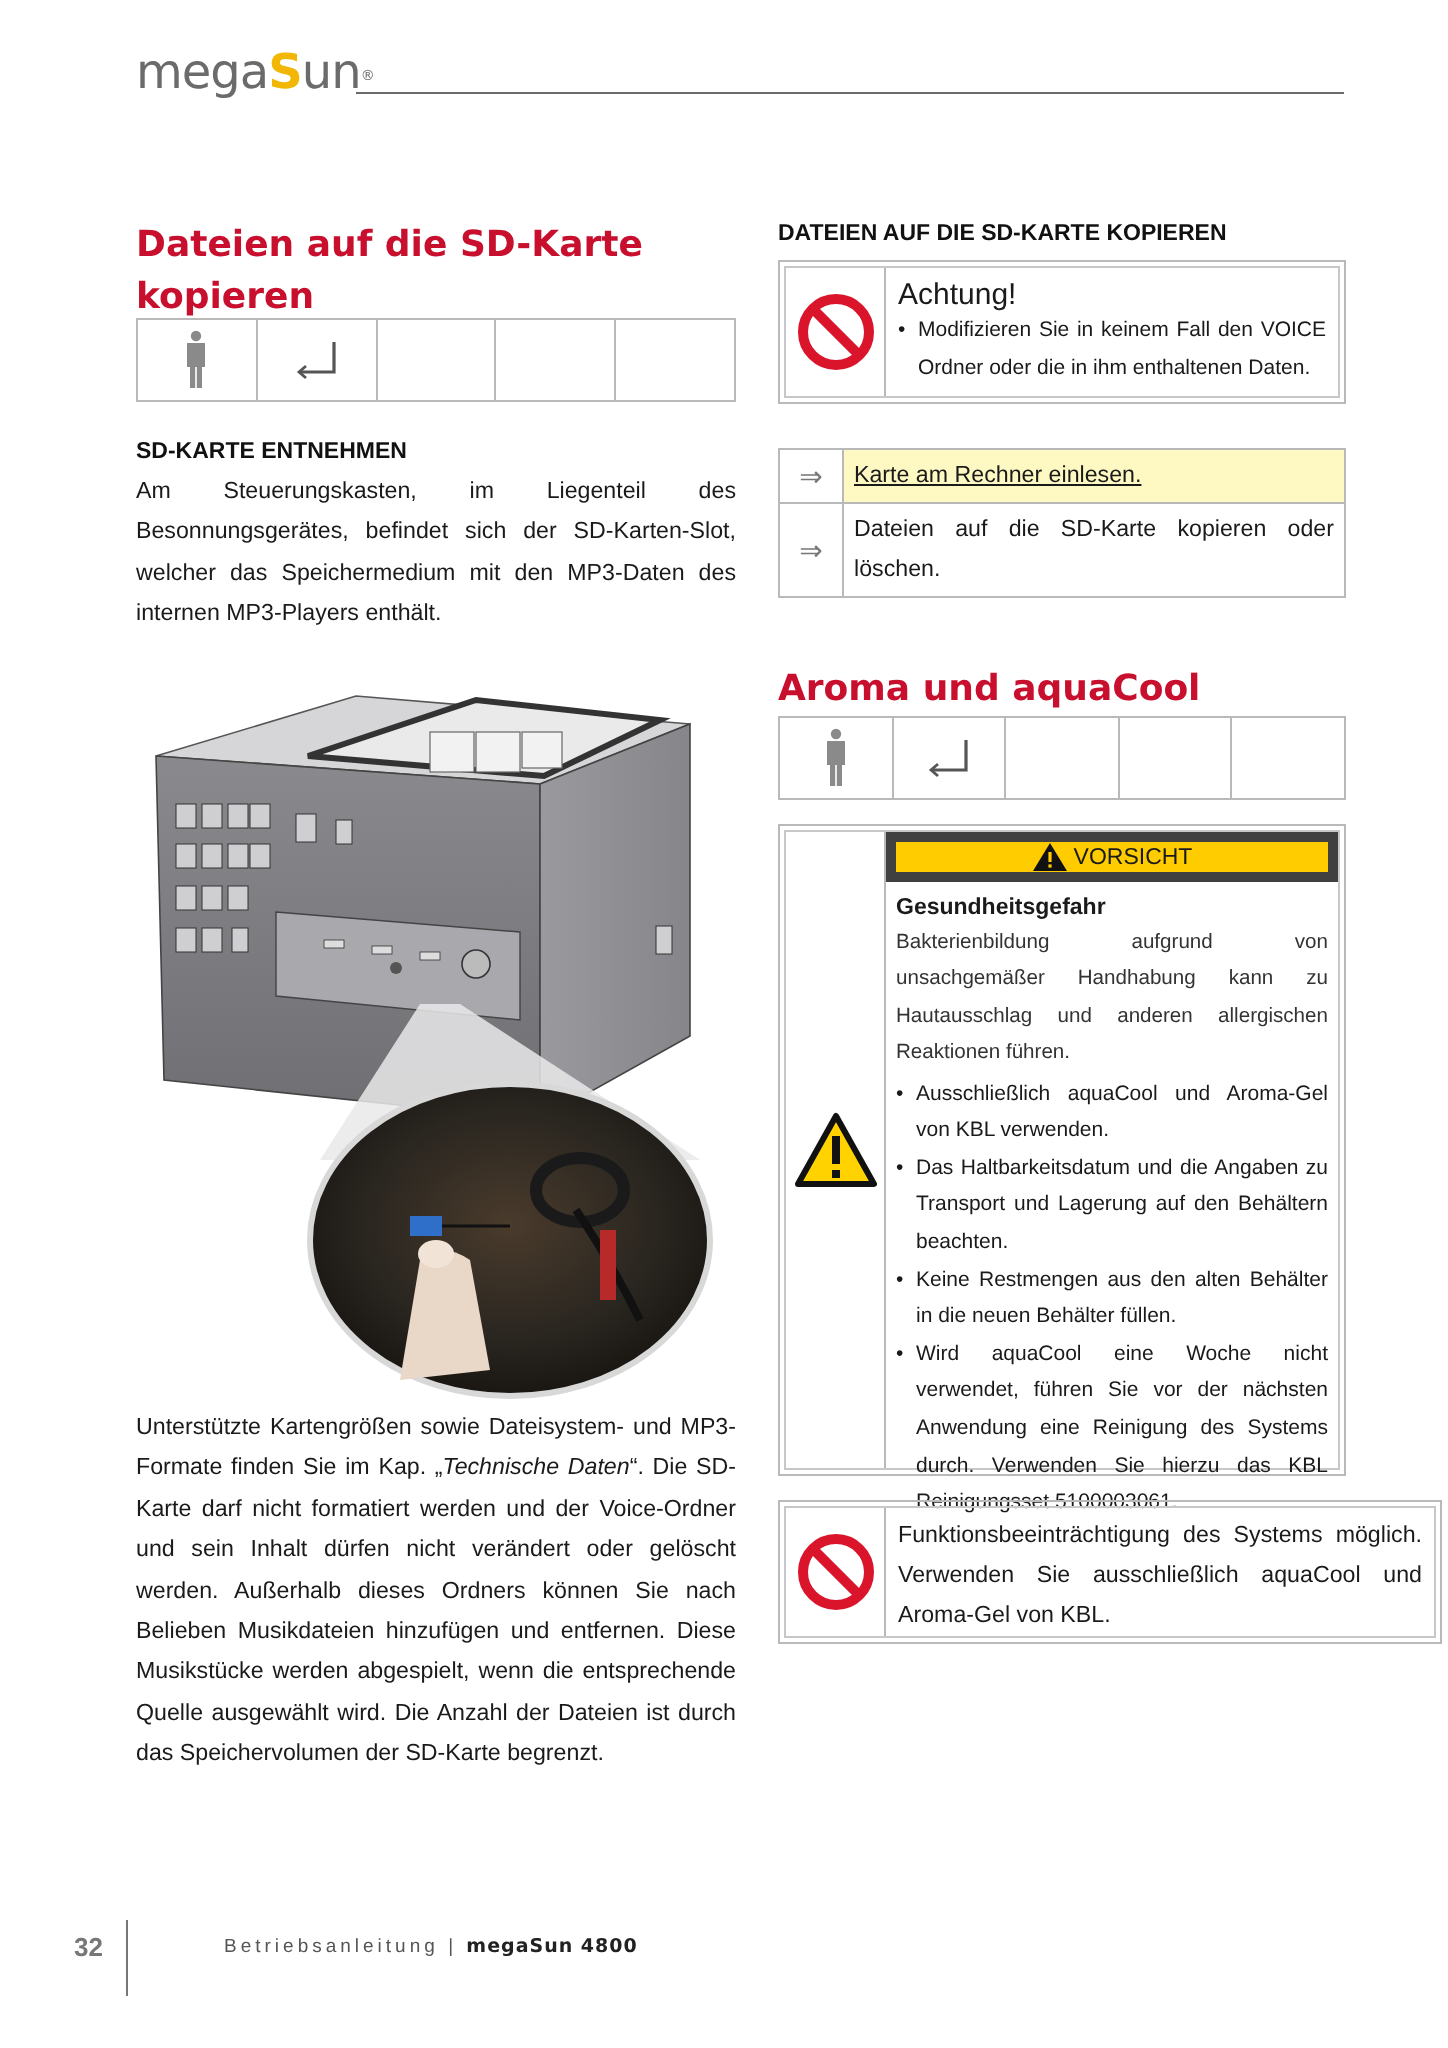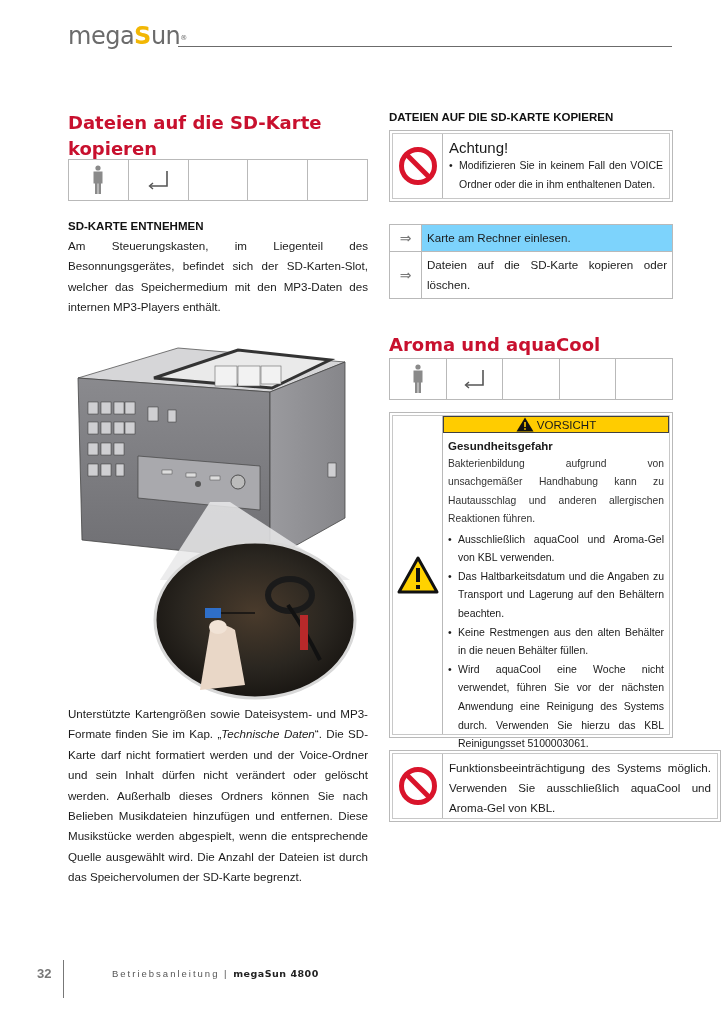--- a/index.html
+++ b/index.html
@@ -28,27 +28,27 @@
   .box { position: absolute; border: 1px solid #b9b9b9; padding: 2px; }
   .box-inner { border: 1px solid #c8c8c8; display: flex; height: 100%; }
   .box-icon { width: 50px; border-right: 1px solid #b9b9b9; display: flex; align-items: center; justify-content: center; }
   .box-content { flex: 1; padding: 4px 6px; }
 
   .steps { position: absolute; border: 1px solid #b9b9b9; }
   .step { display: flex; border-bottom: 1px solid #b9b9b9; }
   .step:last-child { border-bottom: none; }
   .step .arrow { width: 32px; border-right: 1px solid #b9b9b9; display: flex; align-items: center; justify-content: center; color: #777; font-size: 14px; }
   .step .text { flex: 1; padding: 3px 5px; font-size: 11.6px; line-height: 20px; text-align: justify; }
-  .step.highlight .text { background: #7dd3fc; }
+  .step.highlight .text { background: #fef9c3; text-decoration: underline; }
 
   .bullet { display: flex; font-size: 10.5px; line-height: 18.6px; text-align: justify; }
   .bullet .dot { width: 10px; flex: none; }
   .bullet .txt { flex: 1; }
 
-  .vorsicht-bar { background: #ffcc00; height: 26px; display: flex; align-items: center; justify-content: center; font-size: 11.5px; margin: 0 0 0 0; border: 1px solid #404040; }
+  .vorsicht-bar { background: #ffcc00; height: 26px; display: flex; align-items: center; justify-content: center; font-size: 11.5px; margin: 0 0 0 0; border: 5px solid #404040; }
 
   
   .page-num { position: absolute; left: 37px; top: 966px; font-family: Liberation Sans, sans-serif; font-weight: bold; font-size: 13px; color: #777; }
   .footer-rule { position: absolute; left: 63px; top: 960px; width: 1px; height: 38px; background: #777; }
   .footer-text { position: absolute; left: 72px; top: 968px; font-size: 9.5px; letter-spacing: 2px; color: #555; padding-left: 40px; }
   .footer-text b { letter-spacing: 0.5px; color: #222; font-family: "DejaVu Sans", sans-serif; }
 
   
   .illus { position: absolute; left: 60px; top: 330px; width: 310px; height: 370px; }
 </style>

